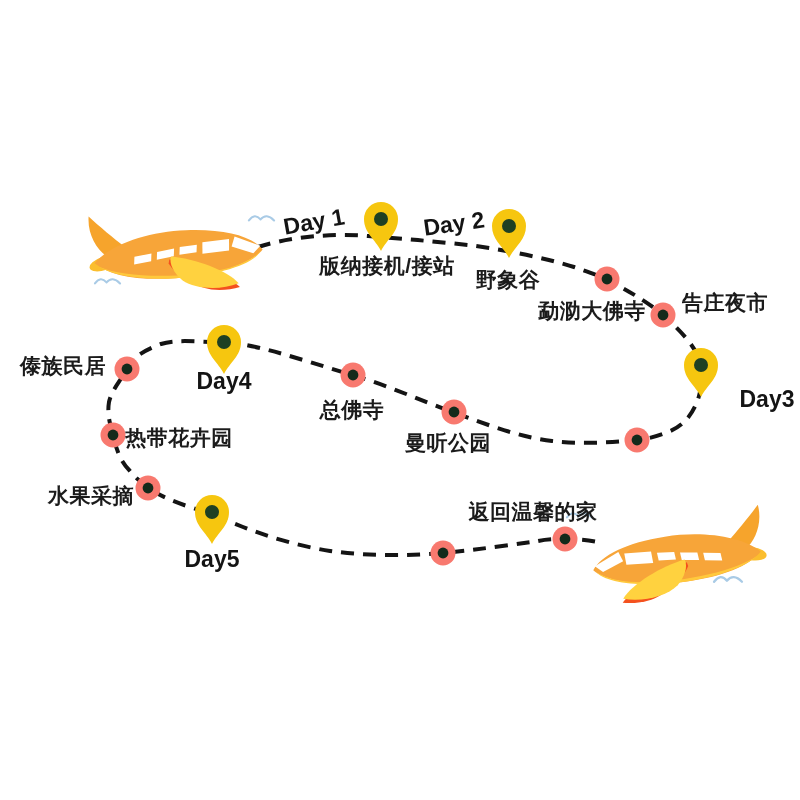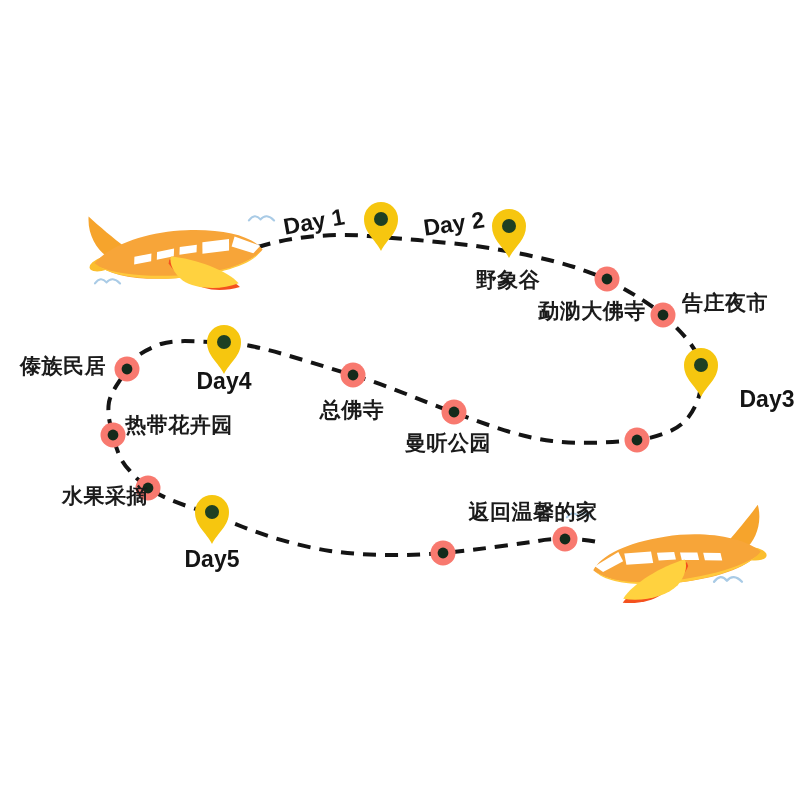--- a/index.html
+++ b/index.html
@@ -179,23 +179,24 @@
     <circle cx="12.5" cy="12.5" r="12.5" fill="#F8796F"></circle>
       <circle cx="12.5" cy="12.5" r="5.4" fill="#132A1B"></circle>
   </svg>
 
   <div class="day-label rot-m10" style="left:314px;top:222px">Day 1</div>
   <div class="day-label rot-m8" style="left:454px;top:224px">Day 2</div>
   <div class="day-label" style="left:767px;top:399px">Day3</div>
   <div class="day-label" style="left:224px;top:381px">Day4</div>
   <div class="day-label" style="left:212px;top:559px">Day5</div>
 
+  <div class="stop-label" style="left:387px;top:266px">版纳接机/接站</div>
   <div class="stop-label" style="left:508px;top:280px">野象谷</div>
   <div class="stop-label" style="left:592px;top:311px">勐泐大佛寺</div>
   <div class="stop-label" style="left:725px;top:303px">告庄夜市</div>
   <div class="stop-label" style="left:448px;top:443px">曼听公园</div>
   <div class="stop-label" style="left:352px;top:410px">总佛寺</div>
   <div class="stop-label" style="left:63px;top:366px">傣族民居</div>
-  <div class="stop-label" style="left:179px;top:425px">热带花卉园</div>
-  <div class="stop-label" style="left:105px;top:496px">水果采摘</div>
+  <div class="stop-label" style="left:179px;top:438px">热带花卉园</div>
+  <div class="stop-label" style="left:91px;top:496px">水果采摘</div>
   <div class="stop-label" style="left:533px;top:512px">返回温馨的家</div>
 
 </div>
 
 </body></html>

